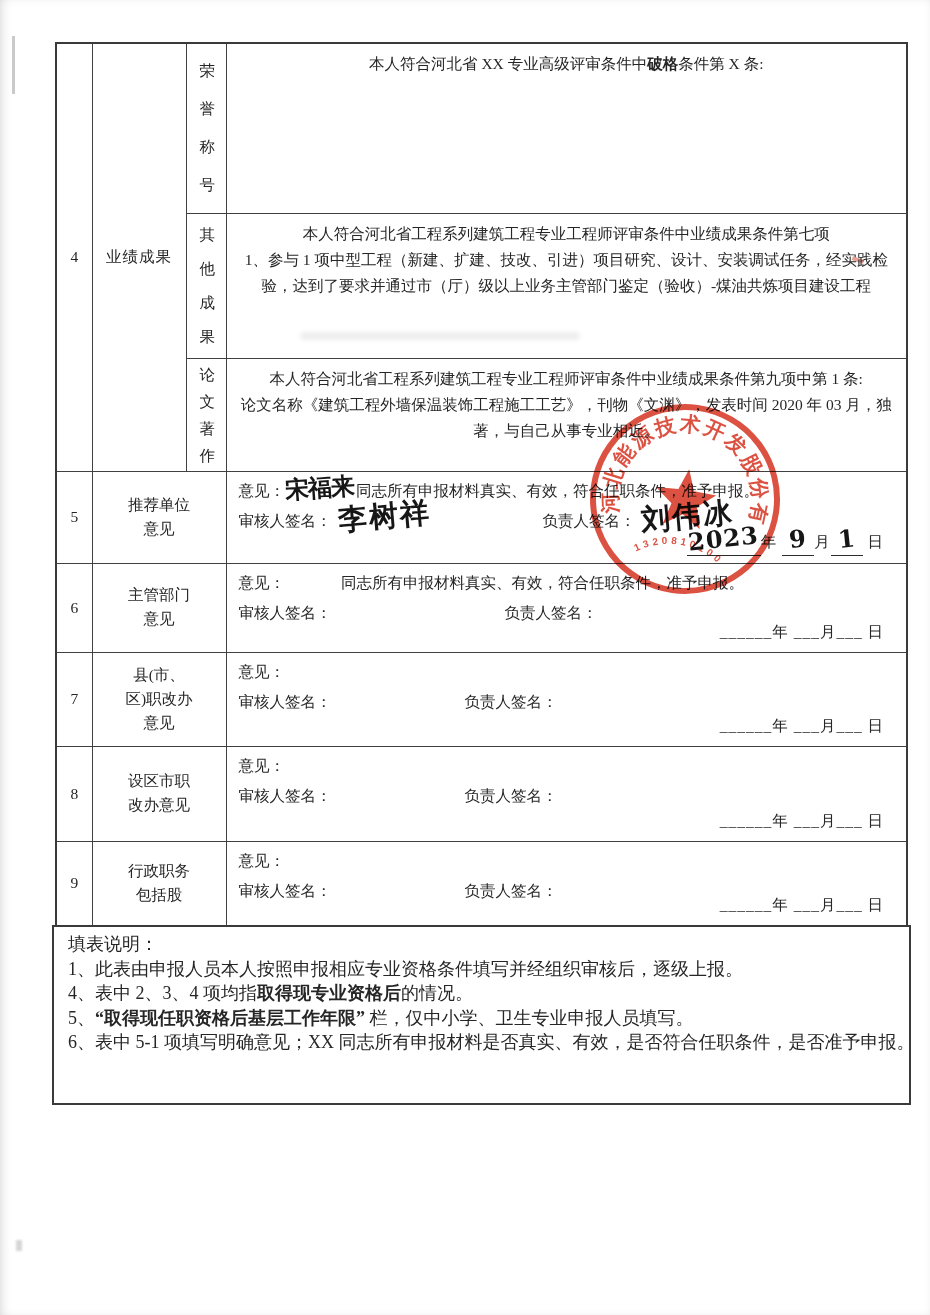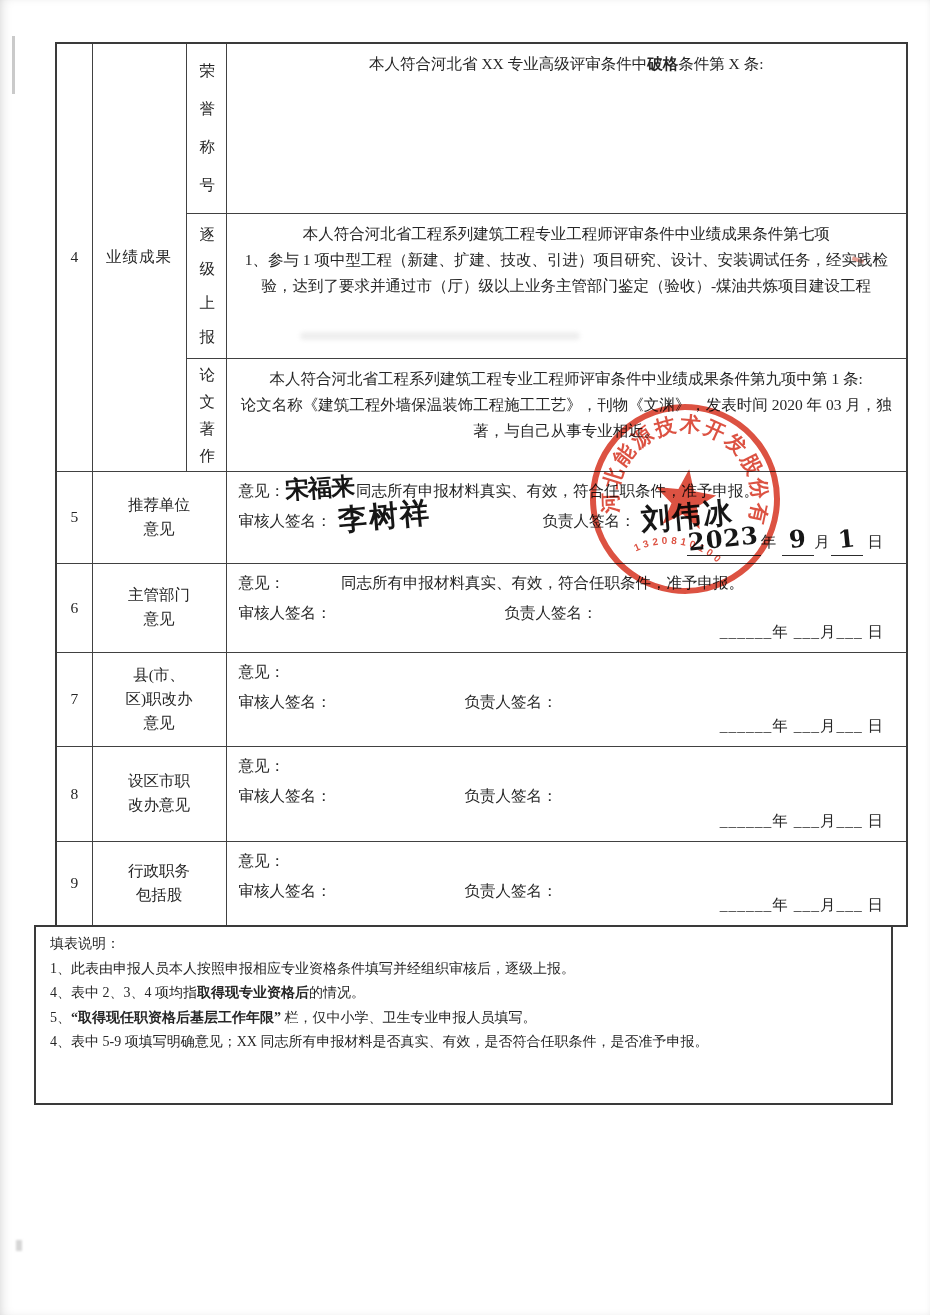--- a/index.html
+++ b/index.html
@@ -50,23 +50,23 @@
   
   .hand { display:inline-block; font-family:"DejaVu Serif",serif; font-weight:600; color:#161616; }
   .hand-name { font-size:24px; transform:rotate(-4deg); margin:-4px 2px -8px 0; letter-spacing:-1px; }
   .hand-sig  { font-size:29px; transform:rotate(-5deg); margin:-8px 0 -12px 6px; letter-spacing:2px; }
   .hand-date { font-size:24px; transform:rotate(-6deg); margin:-6px 0 -8px 0; }
   .dfill { display:inline-block; border-bottom:1.8px solid #2c2c2c; text-align:center; }
   .dfill.y { min-width:74px; } .dfill.m { min-width:32px; } .dfill.d { min-width:32px; }
 
   
   .instructions {
-    position:absolute; left:34px; top:925px; width:859px; height:180px;
+    position:absolute; left:52px; top:925px; width:859px; height:180px;
     border:2px solid #3a3a3a; box-sizing:border-box;
-    padding:5px 12px 0 14px; font-size:14px; line-height:24.6px;
+    padding:5px 12px 0 14px; font-size:18px; line-height:24.6px;
   }
   .ins-line { white-space:nowrap; }
 
   
   .stamp {
     position:absolute; left:585px; top:399px; width:200px; height:200px;
     color:#d83a28; opacity:.88; transform:rotate(8deg);
     mix-blend-mode:multiply; pointer-events:none;
   }
   .stamp text { font-family:"Liberation Sans","DejaVu Sans",sans-serif; font-weight:700; }
@@ -101,21 +101,21 @@
       <td class="cat-cell" rowspan="3">业绩成果</td>
       <td class="sub-cell">
         <span class="vtext lh38">荣誉称号</span>
       </td>
       <td class="content-cell">
         <p><span>本人符合河北省 XX 专业高级评审条件中</span><span class="bold">破格</span><span>条件第 X 条:</span></p>
       </td>
     </tr>
     <tr style="height:145px">
       <td class="sub-cell">
-        <span class="vtext lh34">逐级上报</span>
+        <span class="vtext lh34">其他成果</span>
       </td>
       <td class="content-cell">
         <p>本人符合河北省工程系列建筑工程专业工程师评审条件中业绩成果条件第七项</p>
         <p>1、参与 1 项中型工程（新建、扩建、技改、引进）项目研究、设计、安装调试任务，经实践检验，达到了要求并通过市（厅）级以上业务主管部门鉴定（验收）-煤油共炼项目建设工程</p>
       </td>
     </tr>
     <tr style="height:113px">
       <td class="sub-cell">
         <span class="vtext lh27">论文著作</span>
       </td>
@@ -204,21 +204,21 @@
       </td>
     </tr>
   </tbody>
     </table>
 
   <div class="instructions">
     <div class="ins-line">填表说明：</div>
     <div class="ins-line"><span>1、此表由申报人员本人按照申报相应专业资格条件填写并经组织审核后，逐级上报。</span><span class="bold"></span><span></span></div>
     <div class="ins-line"><span>4、表中 2、3、4 项均指</span><span class="bold">取得现专业资格后</span><span>的情况。</span></div>
     <div class="ins-line"><span>5、</span><span class="bold">“取得现任职资格后基层工作年限”</span><span> 栏，仅中小学、卫生专业申报人员填写。</span></div>
-    <div class="ins-line"><span>4、表中 5-9 项填写明确意见；XX 同志所有申报材料是否真实、有效，是否符合任职条件，是否准予申报。</span><span class="bold"></span><span></span></div>
+    <div class="ins-line"><span>6、表中 5-1 项填写明确意见；XX 同志所有申报材料是否真实、有效，是否符合任职条件，是否准予申报。</span><span class="bold"></span><span></span></div>
   </div>
 
   <svg class="stamp" viewBox="0 0 200 200" aria-hidden="true">
     <defs>
       <path id="arcTop" d="M 36,123 A 68,68 0 1 1 164,123" fill="none"></path>
       <path id="arcBot" d="M 58.7,159 A 72,72 0 0 1 141.3,159" fill="none"></path>
     </defs>
     <circle cx="100" cy="100" r="92" fill="none" stroke="currentColor" stroke-width="6"></circle>
     <polygon fill="currentColor" points="100,70 107.9,91.1 130.4,92.1 112.8,106.2 118.8,127.9 100,115.5 81.2,127.9 87.2,106.2 69.6,92.1 92.1,91.1"></polygon>
     <text font-size="20.5" letter-spacing="2.5" fill="currentColor">

